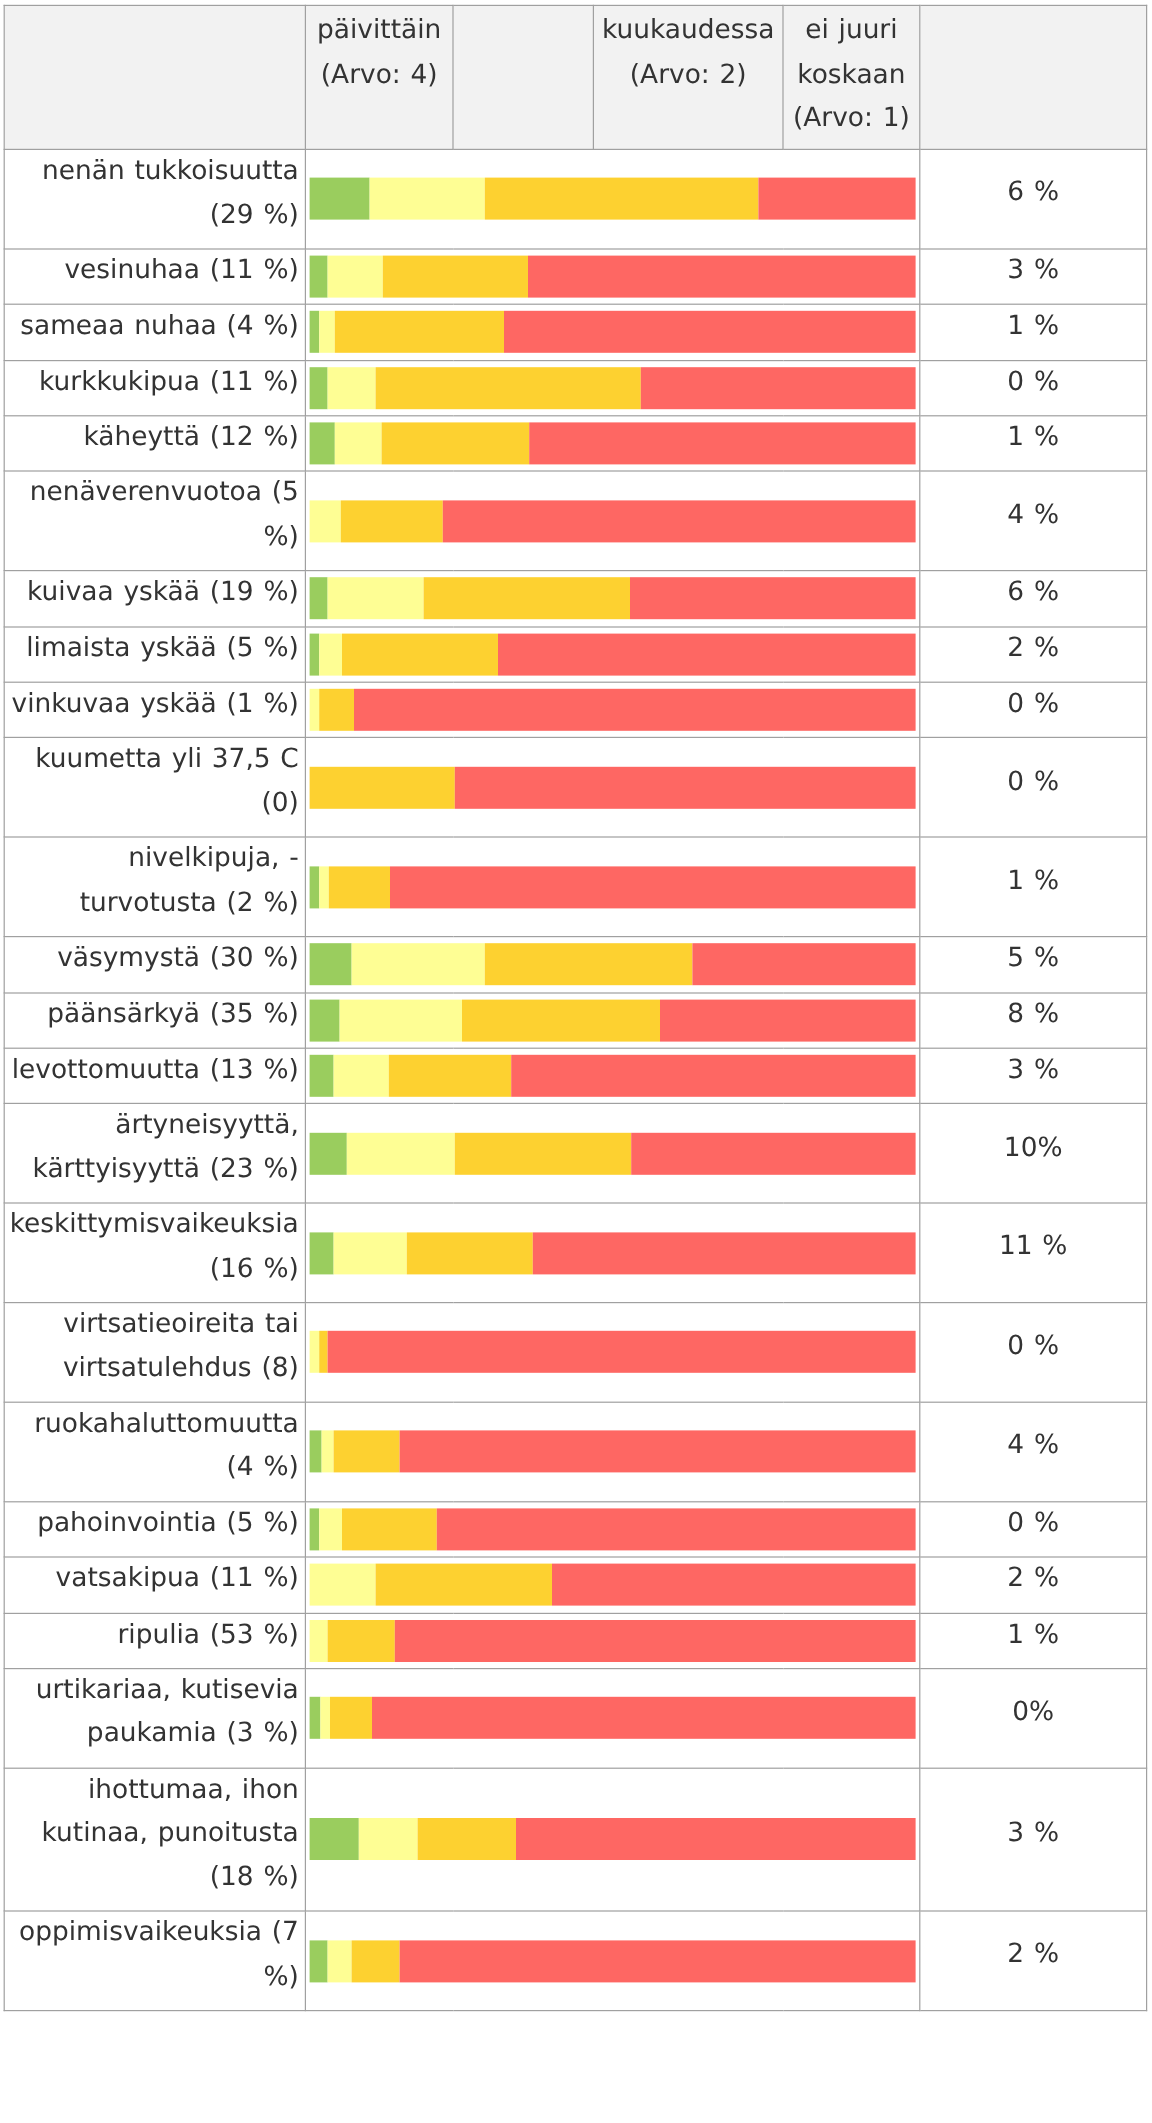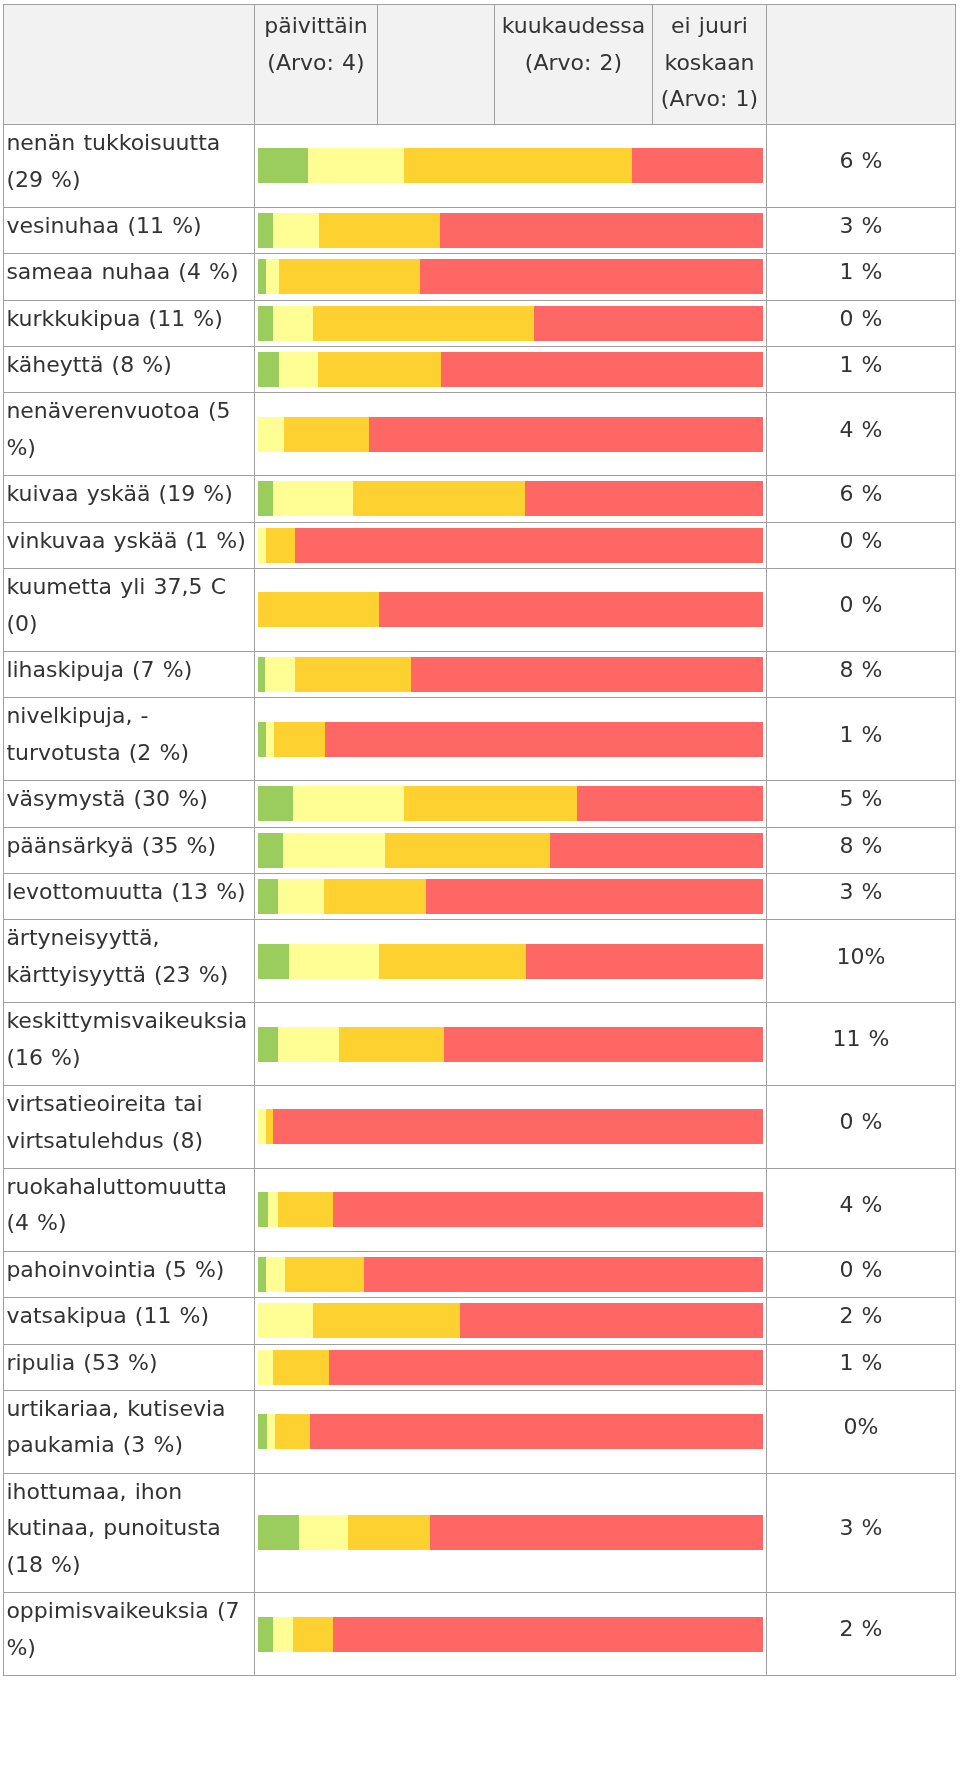--- a/index.html
+++ b/index.html
@@ -17,21 +17,21 @@
     word-spacing:1.15px;
   }
   table.survey th, table.survey td{
     border:1px solid #a0a0a0;
     padding:4.45px 6px;
     vertical-align:middle;
     font-weight:normal;
   }
   table.survey thead th{background:#f2f2f2;height:119px;vertical-align:top;padding:0;}
   table.survey thead th .hd{padding:3px 2px 0 2px;text-align:center;}
-  table.survey td.lbl{padding:0 5px 8.89px 2.4px;text-align:left;vertical-align:top;}
+  table.survey td.lbl{padding:0 5px 8.89px 2.4px;text-align:right;vertical-align:top;}
   table.survey td.val{text-align:center;vertical-align:middle;padding:0 6px 8.89px 6px;}
   table.survey td.barcell{padding:0 2.75px;vertical-align:middle;}
   .bar{height:35px;display:flex;width:100%;}
   .seg{height:100%;}
   .s1{background:#9ACD5E;}
   .s2{background:#FEFE94;}
   .s3{background:#FDD130;}
   .s4{background:#FE6763;}
 </style>
 </head>
@@ -112,21 +112,21 @@
             <div class="bar">
               <div class="seg s1" style="width: 3.1%;"></div>
               <div class="seg s2" style="width: 7.9%;"></div>
               <div class="seg s3" style="width: 43.7%;"></div>
               <div class="seg s4" style="width: 45.3%;"></div>
             </div>
           </td>
           <td class="val">0 %</td>
         </tr>
         <tr>
-          <td class="lbl">käheyttä (8 %)</td>
+          <td class="lbl">käheyttä (12 %)</td>
           <td class="barcell" colspan="4">
             <div class="bar">
               <div class="seg s1" style="width: 4.3%;"></div>
               <div class="seg s2" style="width: 7.6%;"></div>
               <div class="seg s3" style="width: 24.3%;"></div>
               <div class="seg s4" style="width: 63.8%;"></div>
             </div>
           </td>
           <td class="val">1 %</td>
         </tr>
@@ -148,20 +148,32 @@
             <div class="bar">
               <div class="seg s1" style="width: 3.1%;"></div>
               <div class="seg s2" style="width: 15.8%;"></div>
               <div class="seg s3" style="width: 34%;"></div>
               <div class="seg s4" style="width: 47.1%;"></div>
             </div>
           </td>
           <td class="val">6 %</td>
         </tr>
         <tr>
+          <td class="lbl">limaista yskää (5 %)</td>
+          <td class="barcell" colspan="4">
+            <div class="bar">
+              <div class="seg s1" style="width: 1.6%;"></div>
+              <div class="seg s2" style="width: 3.7%;"></div>
+              <div class="seg s3" style="width: 25.8%;"></div>
+              <div class="seg s4" style="width: 68.9%;"></div>
+            </div>
+          </td>
+          <td class="val">2 %</td>
+        </tr>
+        <tr>
           <td class="lbl">vinkuvaa yskää (1 %)</td>
           <td class="barcell" colspan="4">
             <div class="bar">
               <div class="seg s1" style="width: 0%;"></div>
               <div class="seg s2" style="width: 1.7%;"></div>
               <div class="seg s3" style="width: 5.7%;"></div>
               <div class="seg s4" style="width: 92.6%;"></div>
             </div>
           </td>
           <td class="val">0 %</td>
@@ -170,32 +182,20 @@
           <td class="lbl">kuumetta yli 37,5 C (0)</td>
           <td class="barcell" colspan="4">
             <div class="bar">
               <div class="seg s1" style="width: 0%;"></div>
               <div class="seg s2" style="width: 0%;"></div>
               <div class="seg s3" style="width: 24%;"></div>
               <div class="seg s4" style="width: 76%;"></div>
             </div>
           </td>
           <td class="val">0 %</td>
-        </tr>
-        <tr>
-          <td class="lbl">lihaskipuja (7 %)</td>
-          <td class="barcell" colspan="4">
-            <div class="bar">
-              <div class="seg s1" style="width: 1.5%;"></div>
-              <div class="seg s2" style="width: 5.9%;"></div>
-              <div class="seg s3" style="width: 22.9%;"></div>
-              <div class="seg s4" style="width: 69.7%;"></div>
-            </div>
-          </td>
-          <td class="val">8 %</td>
         </tr>
         <tr>
           <td class="lbl">nivelkipuja, -turvotusta (2 %)</td>
           <td class="barcell" colspan="4">
             <div class="bar">
               <div class="seg s1" style="width: 1.6%;"></div>
               <div class="seg s2" style="width: 1.7%;"></div>
               <div class="seg s3" style="width: 10.1%;"></div>
               <div class="seg s4" style="width: 86.6%;"></div>
             </div>

